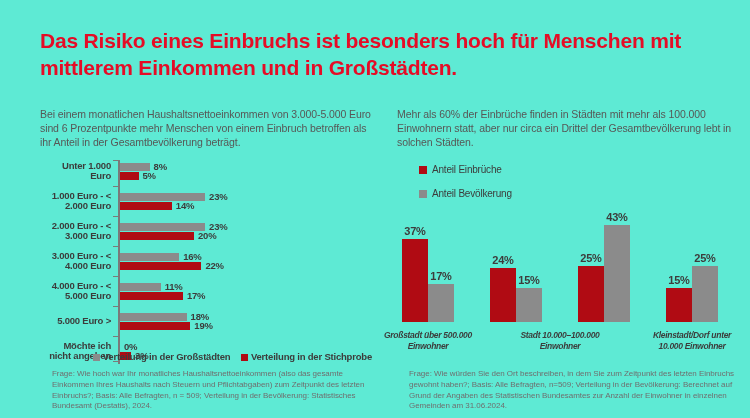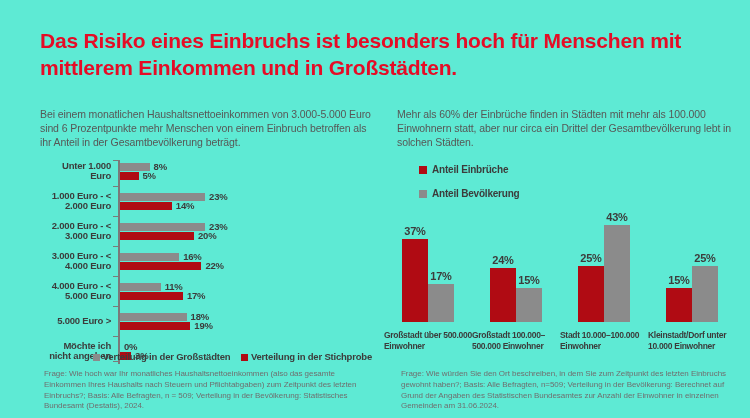--- a/index.html
+++ b/index.html
@@ -13,21 +13,21 @@
     font-size:21px; line-height:1.28; font-weight:bold; color:#e50c26;
     letter-spacing:-0.2px;
   }
   .col { position:absolute; top:108px; height:310px; }
   .col-left  { left:40px;  width:332px; }
   .col-right { left:397px; width:338px; }
   .intro {
     font-size:10.5px; line-height:1.32; color:#575756; letter-spacing:-0.1px;
   }
   .footnote {
-    position:absolute; top:261px; left:4px; right:0;
+    position:absolute; top:261px; left:12px; right:0;
     font-size:8px; line-height:1.35; color:#6f6e6e; letter-spacing:-0.05px;
   }
 
   
   .hchart { position:absolute; left:0; top:54px; width:332px; }
   .haxis  { position:absolute; left:78px; top:-2px; width:2px; height:204px; background:#7a7a7a; }
   .htick  { position:absolute; width:5px; height:1px; background:#7a7a7a; left:73px; }
   .hrow   { position:absolute; left:0; width:332px; height:18px; display:flex;justify-content:center; }
   .hlabel {
     width:76px; padding-right:5px; text-align:right;
@@ -40,37 +40,37 @@
   .hval   { font-size:9.5px; font-weight:bold; color:#3c3c3b; margin-left:4px; letter-spacing:-0.2px; }
   .hlegend {
     position:absolute; top:243px; right:0; white-space:nowrap;
     font-size:9.5px; font-weight:bold; color:#3c3c3b; letter-spacing:-0.2px;
   }
   .swatch { display:inline-block; width:7px; height:7px; margin:0 3px 0 8px; vertical-align:middle; }
 
   
   .vlegend { position:absolute; left:22px; top:56px; }
   .vlegend-item { display:flex; align-items:center; margin-bottom:13px;
-    font-size:10px; font-weight:bold; color:#3c3c3b; letter-spacing:-0.2px; }
+    font-size:10px; font-weight:normal; color:#3c3c3b; letter-spacing:-0.2px; }
   .vlegend-item .swatch { margin:0 5px 0 0; width:8px; height:8px; }
   .vchart {
     position:absolute; left:-13px; top:100px; width:352px; height:114px;
     display:flex; justify-content:space-between; align-items:flex-end;
   }
   .vgroup { width:88px; display:flex; justify-content:center; align-items:flex-end; }
   .vbarwrap { display:flex; flex-direction:column; align-items:center; justify-content:flex-start; }
   .vval { font-size:11px; font-weight:bold; color:#3c3c3b; margin-bottom:2px; letter-spacing:-0.2px; }
   .vbar { width:26px; }
   .vcats {
     position:absolute; left:-13px; top:222px; width:352px;
     display:flex; justify-content:space-between;
   }
   .vcat {
-    width:88px; text-align:left;
-    font-size:8.5px; line-height:1.3; font-weight:bold; color:#3c3c3b; letter-spacing:-0.3px;
+    width:88px; text-align:center;
+    font-size:8.5px; line-height:1.3; font-weight:bold; color:#3c3c3b; letter-spacing:-0.3px;font-style:italic;
   }
 </style>
 </head>
 <body>
 
 <div class="page">
 
   <h1 class="title">Das Risiko eines Einbruchs ist besonders hoch für Menschen mit mittlerem Einkommen und in Großstädten.</h1>
 
   <section class="col col-left">
@@ -238,21 +238,20 @@
             <div class="vbar" style="height: 33.75px; background: rgb(176, 11, 19);"></div>
           </div>
           <div class="vbarwrap">
             <div class="vval">25%</div>
             <div class="vbar" style="height: 56.25px; background: rgb(139, 139, 139);"></div>
           </div>
         </div>
       </div>
     <div class="vcats" id="right-cats">
         <div class="vcat">Großstadt über 500.000 Einwohner</div>
-        <div class="vcat">Großstadt 100.000–500.000 Einwohner</div>
         <div class="vcat">Stadt 10.000–100.000 Einwohner</div>
         <div class="vcat">Kleinstadt/Dorf unter 10.000 Einwohner</div>
       </div>
 
     <p class="footnote">Frage: Wie würden Sie den Ort beschreiben, in dem Sie zum Zeitpunkt des letzten Einbruchs gewohnt haben?; Basis: Alle Befragten, n=509; Verteilung in der Bevölkerung: Berechnet auf Grund der Angaben des Statistischen Bundesamtes zur Anzahl der Einwohner in einzelnen Gemeinden am 31.06.2024.</p>
   </section>
 
 </div>
 
 </body></html>

